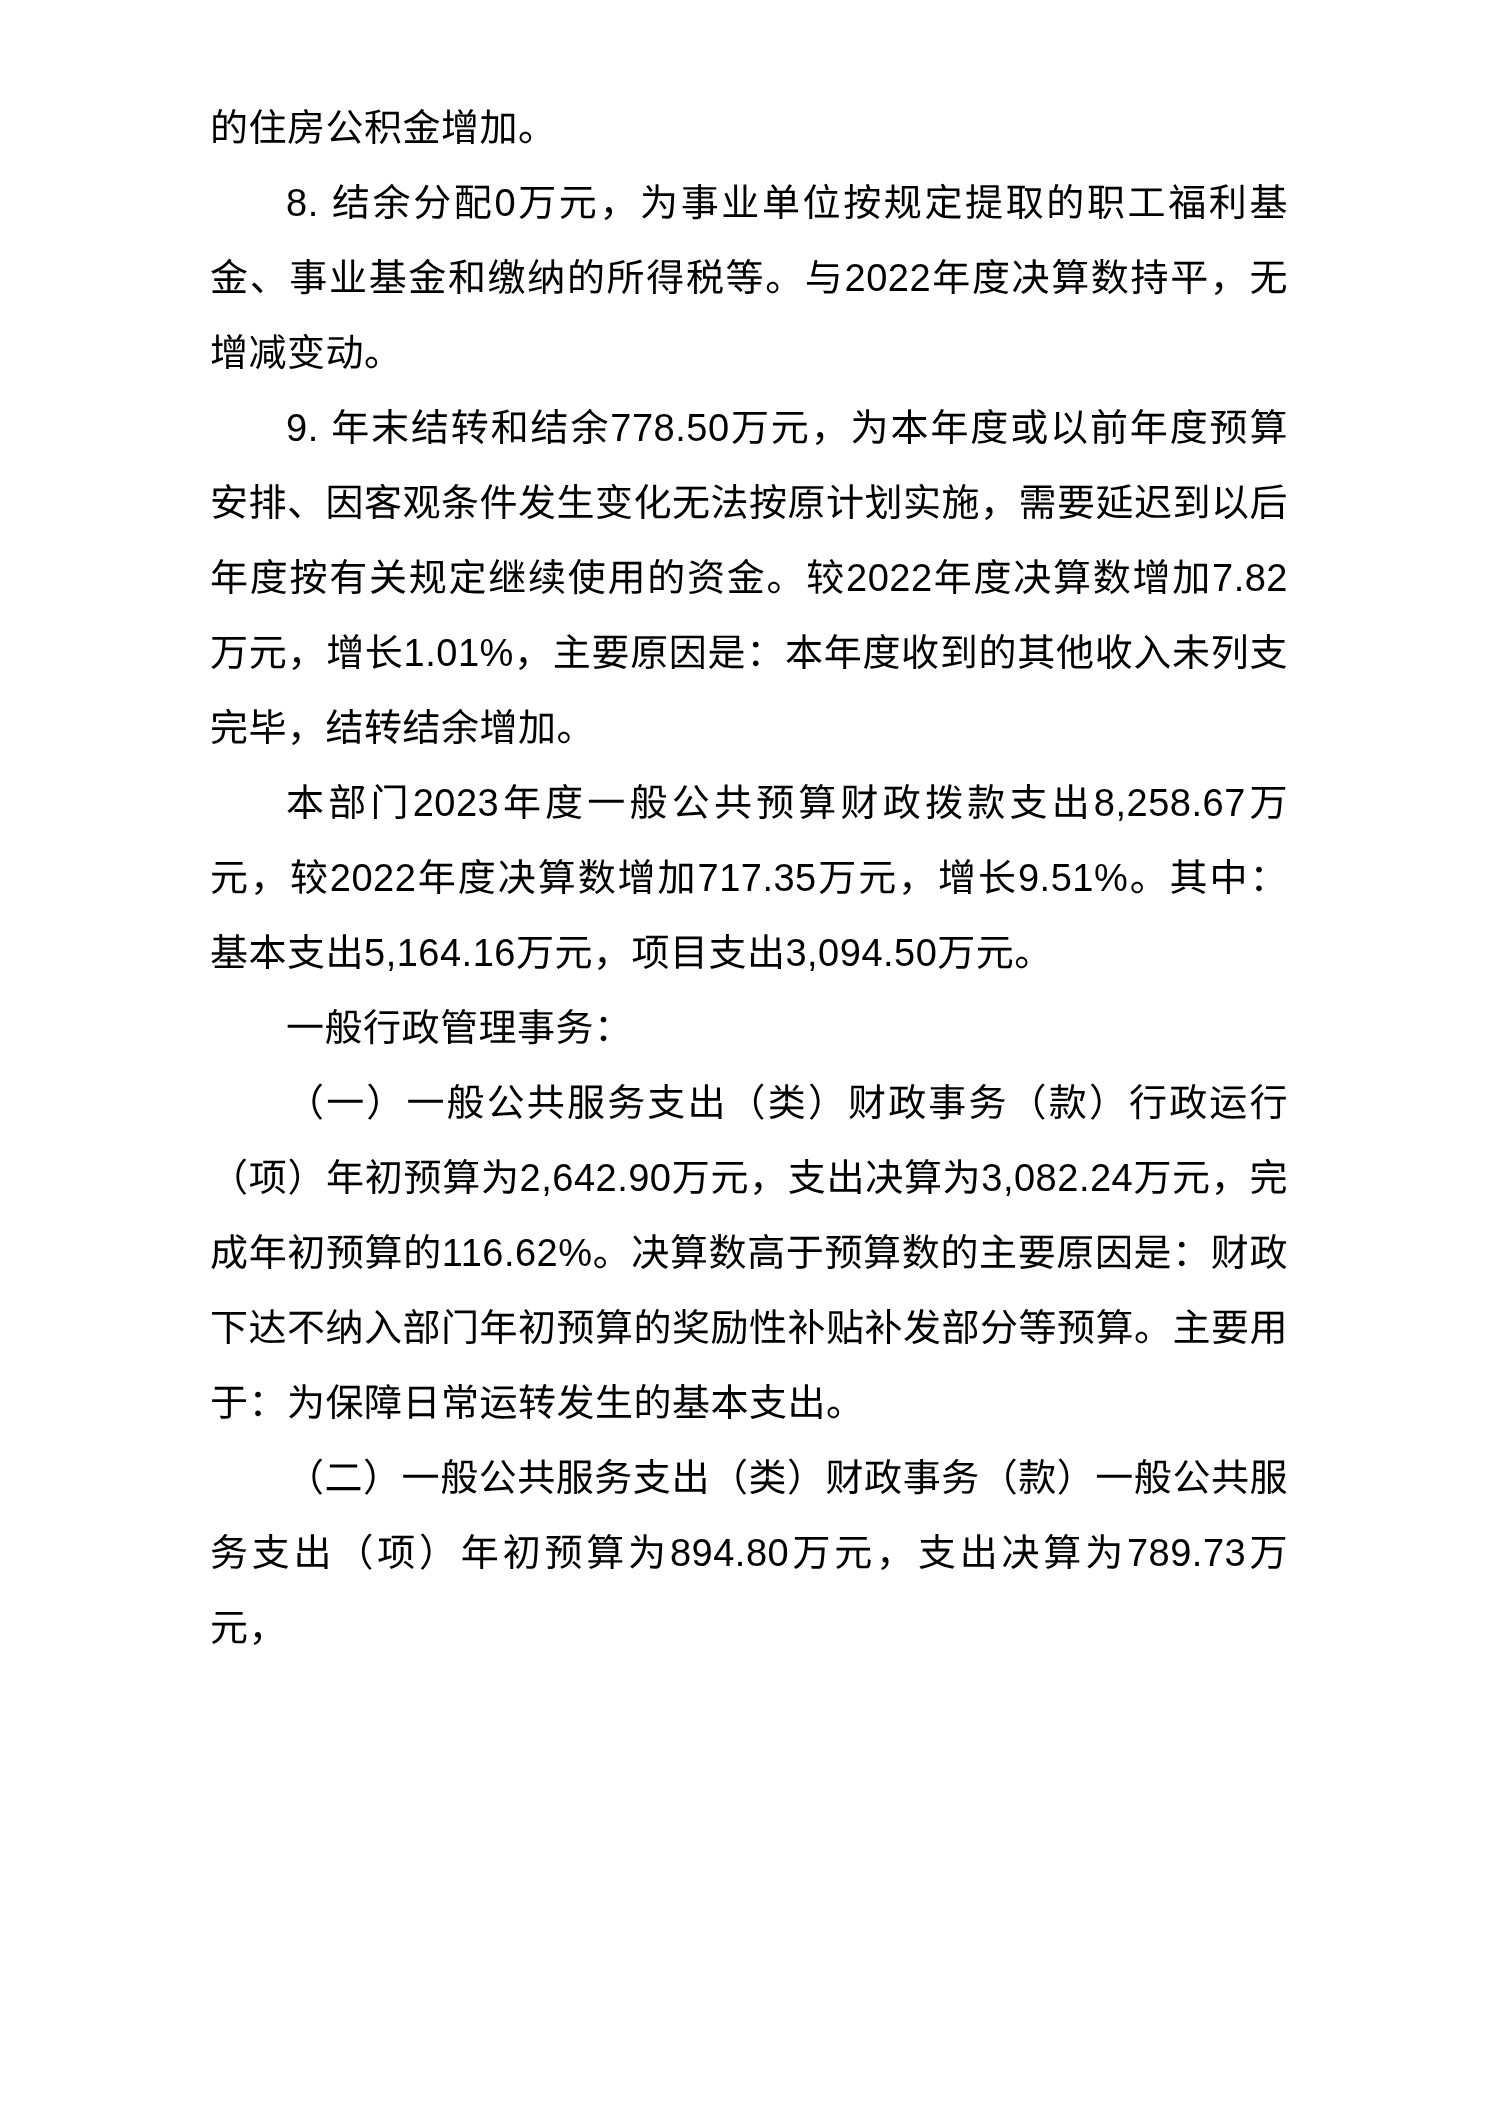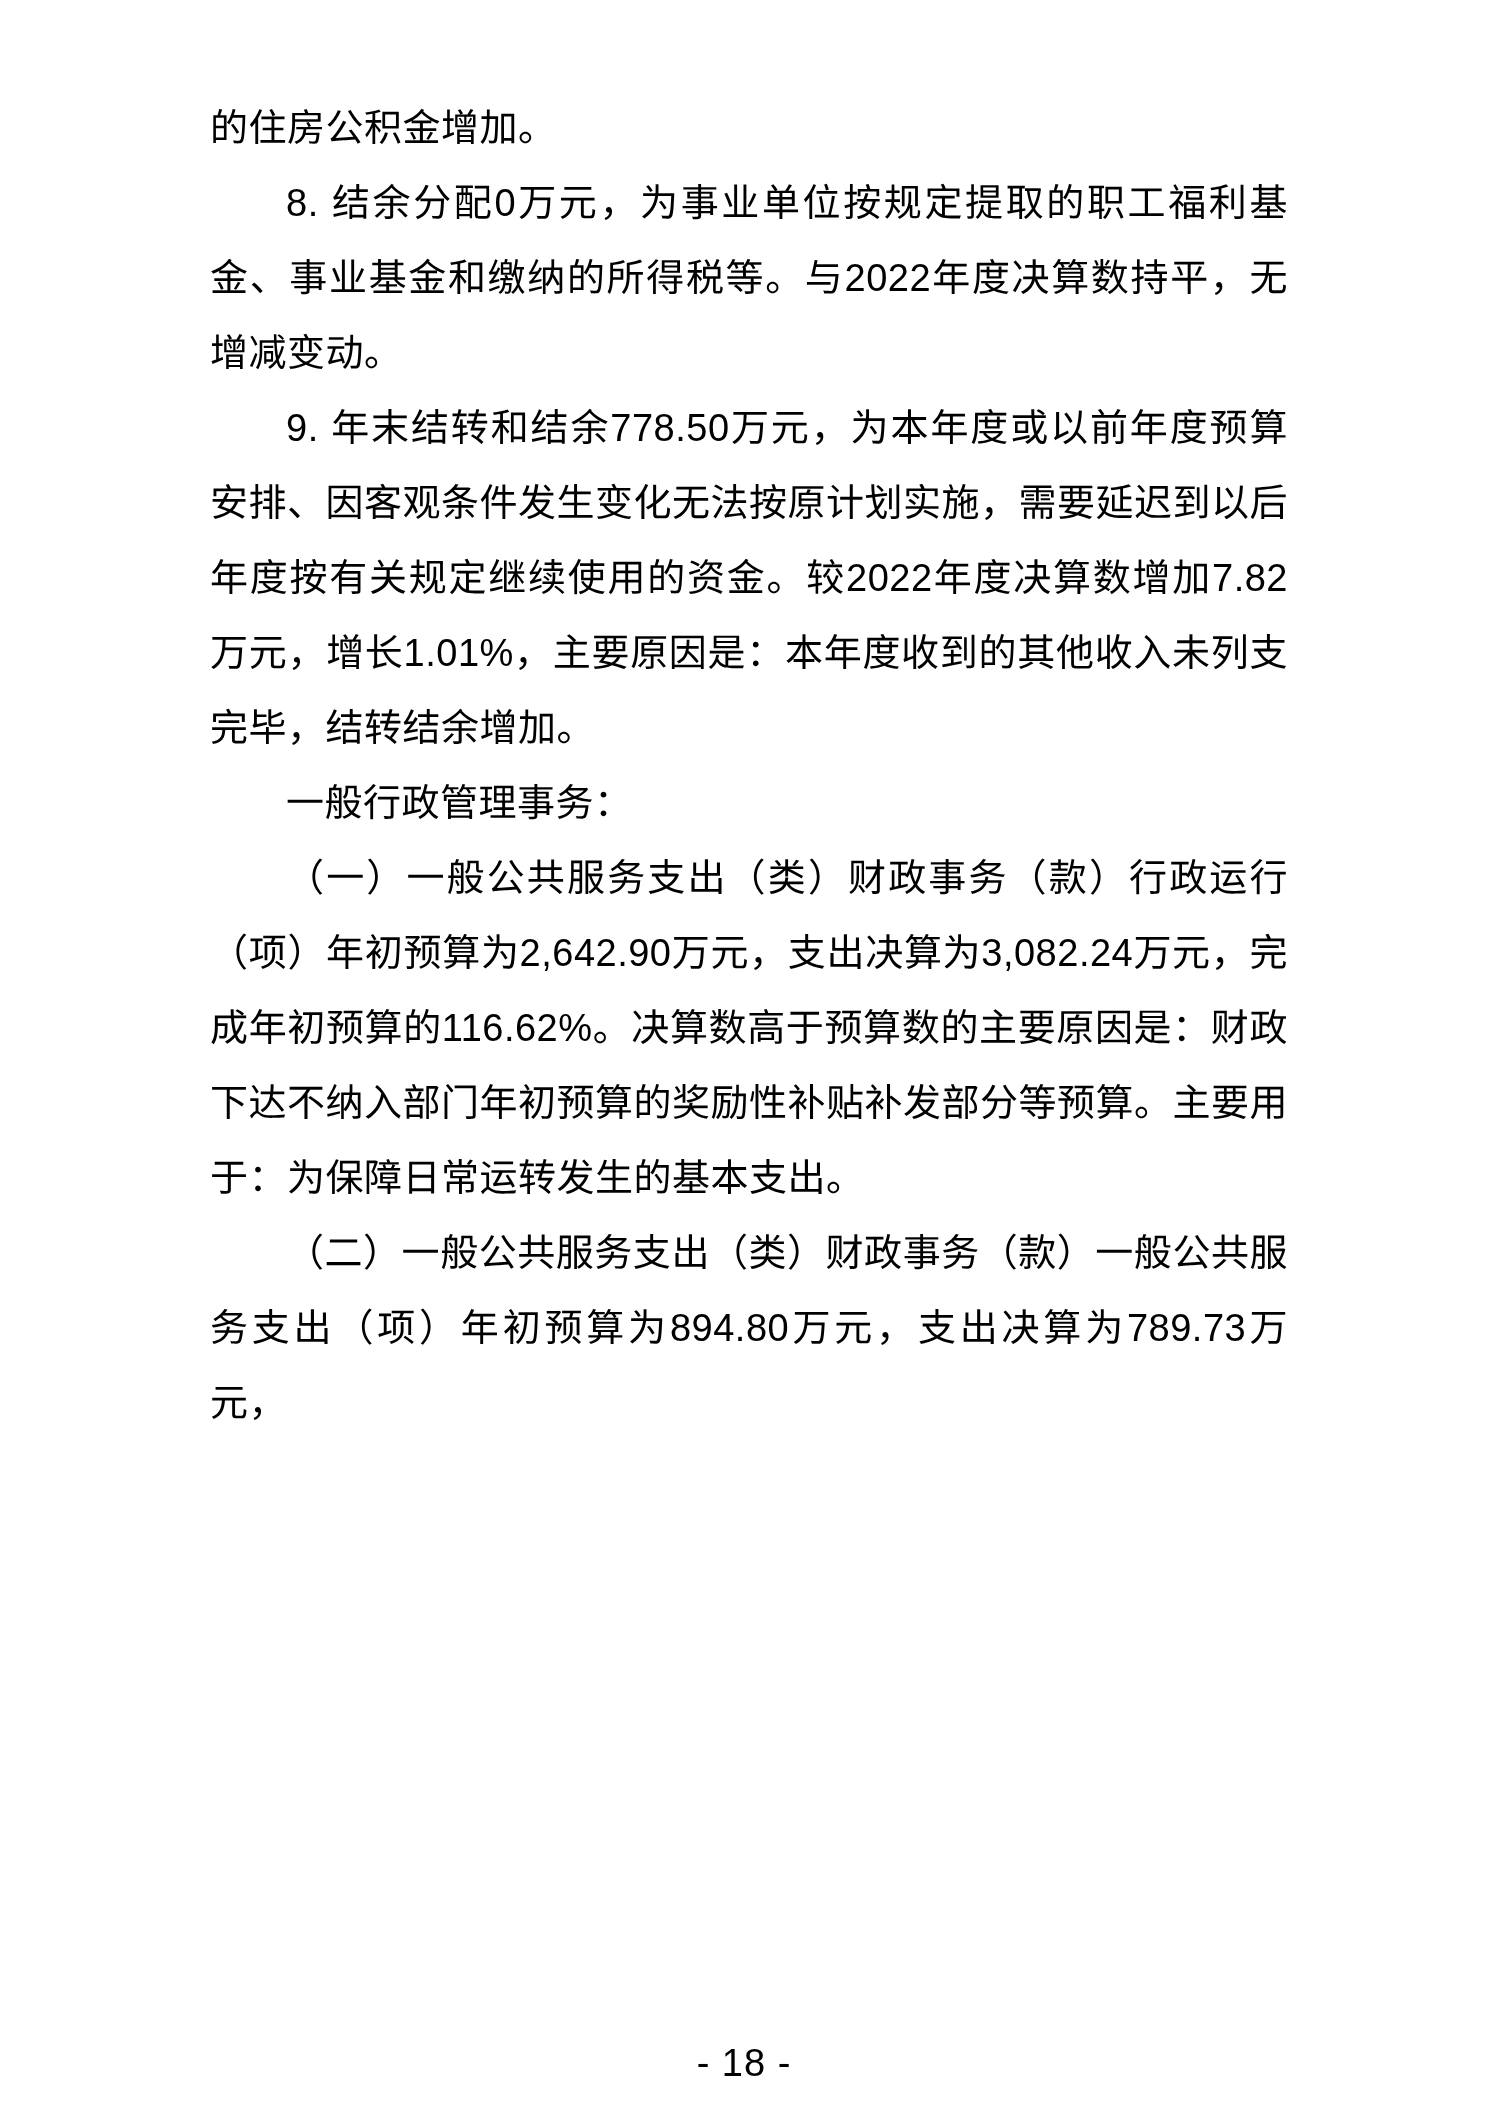--- a/index.html
+++ b/index.html
@@ -55,18 +55,18 @@
   }
 </style>
 </head>
 <body>
 
 <div class="page">
   <div class="content">
     <p class="para">的住房公积金增加。</p>
     <p class="para indent">8. 结余分配0万元，为事业单位按规定提取的职工福利基金、事业基金和缴纳的所得税等。与2022年度决算数持平，无增减变动。</p>
     <p class="para indent">9. 年末结转和结余778.50万元，为本年度或以前年度预算安排、因客观条件发生变化无法按原计划实施，需要延迟到以后年度按有关规定继续使用的资金。较2022年度决算数增加7.82万元，增长1.01%，主要原因是：本年度收到的其他收入未列支完毕，结转结余增加。</p>
+    <p class="para indent">本部门2023年度一般公共预算财政拨款支出8,258.67万元，较2022年度决算数增加717.35万元，增长9.51%。其中：基本支出5,164.16万元，项目支出3,094.50万元。</p>
     <p class="para indent">一般行政管理事务：</p>
     <p class="para indent">（一）一般公共服务支出（类）财政事务（款）行政运行（项）年初预算为2,642.90万元，支出决算为3,082.24万元，完成年初预算的116.62%。决算数高于预算数的主要原因是：财政下达不纳入部门年初预算的奖励性补贴补发部分等预算。主要用于：为保障日常运转发生的基本支出。</p>
     <p class="para indent">（二）一般公共服务支出（类）财政事务（款）一般公共服务支出（项）年初预算为894.80万元，支出决算为789.73万元，</p>
   </div>
-  <div class="footer">- 18 -</div>
 </div>
 
 </body></html>

